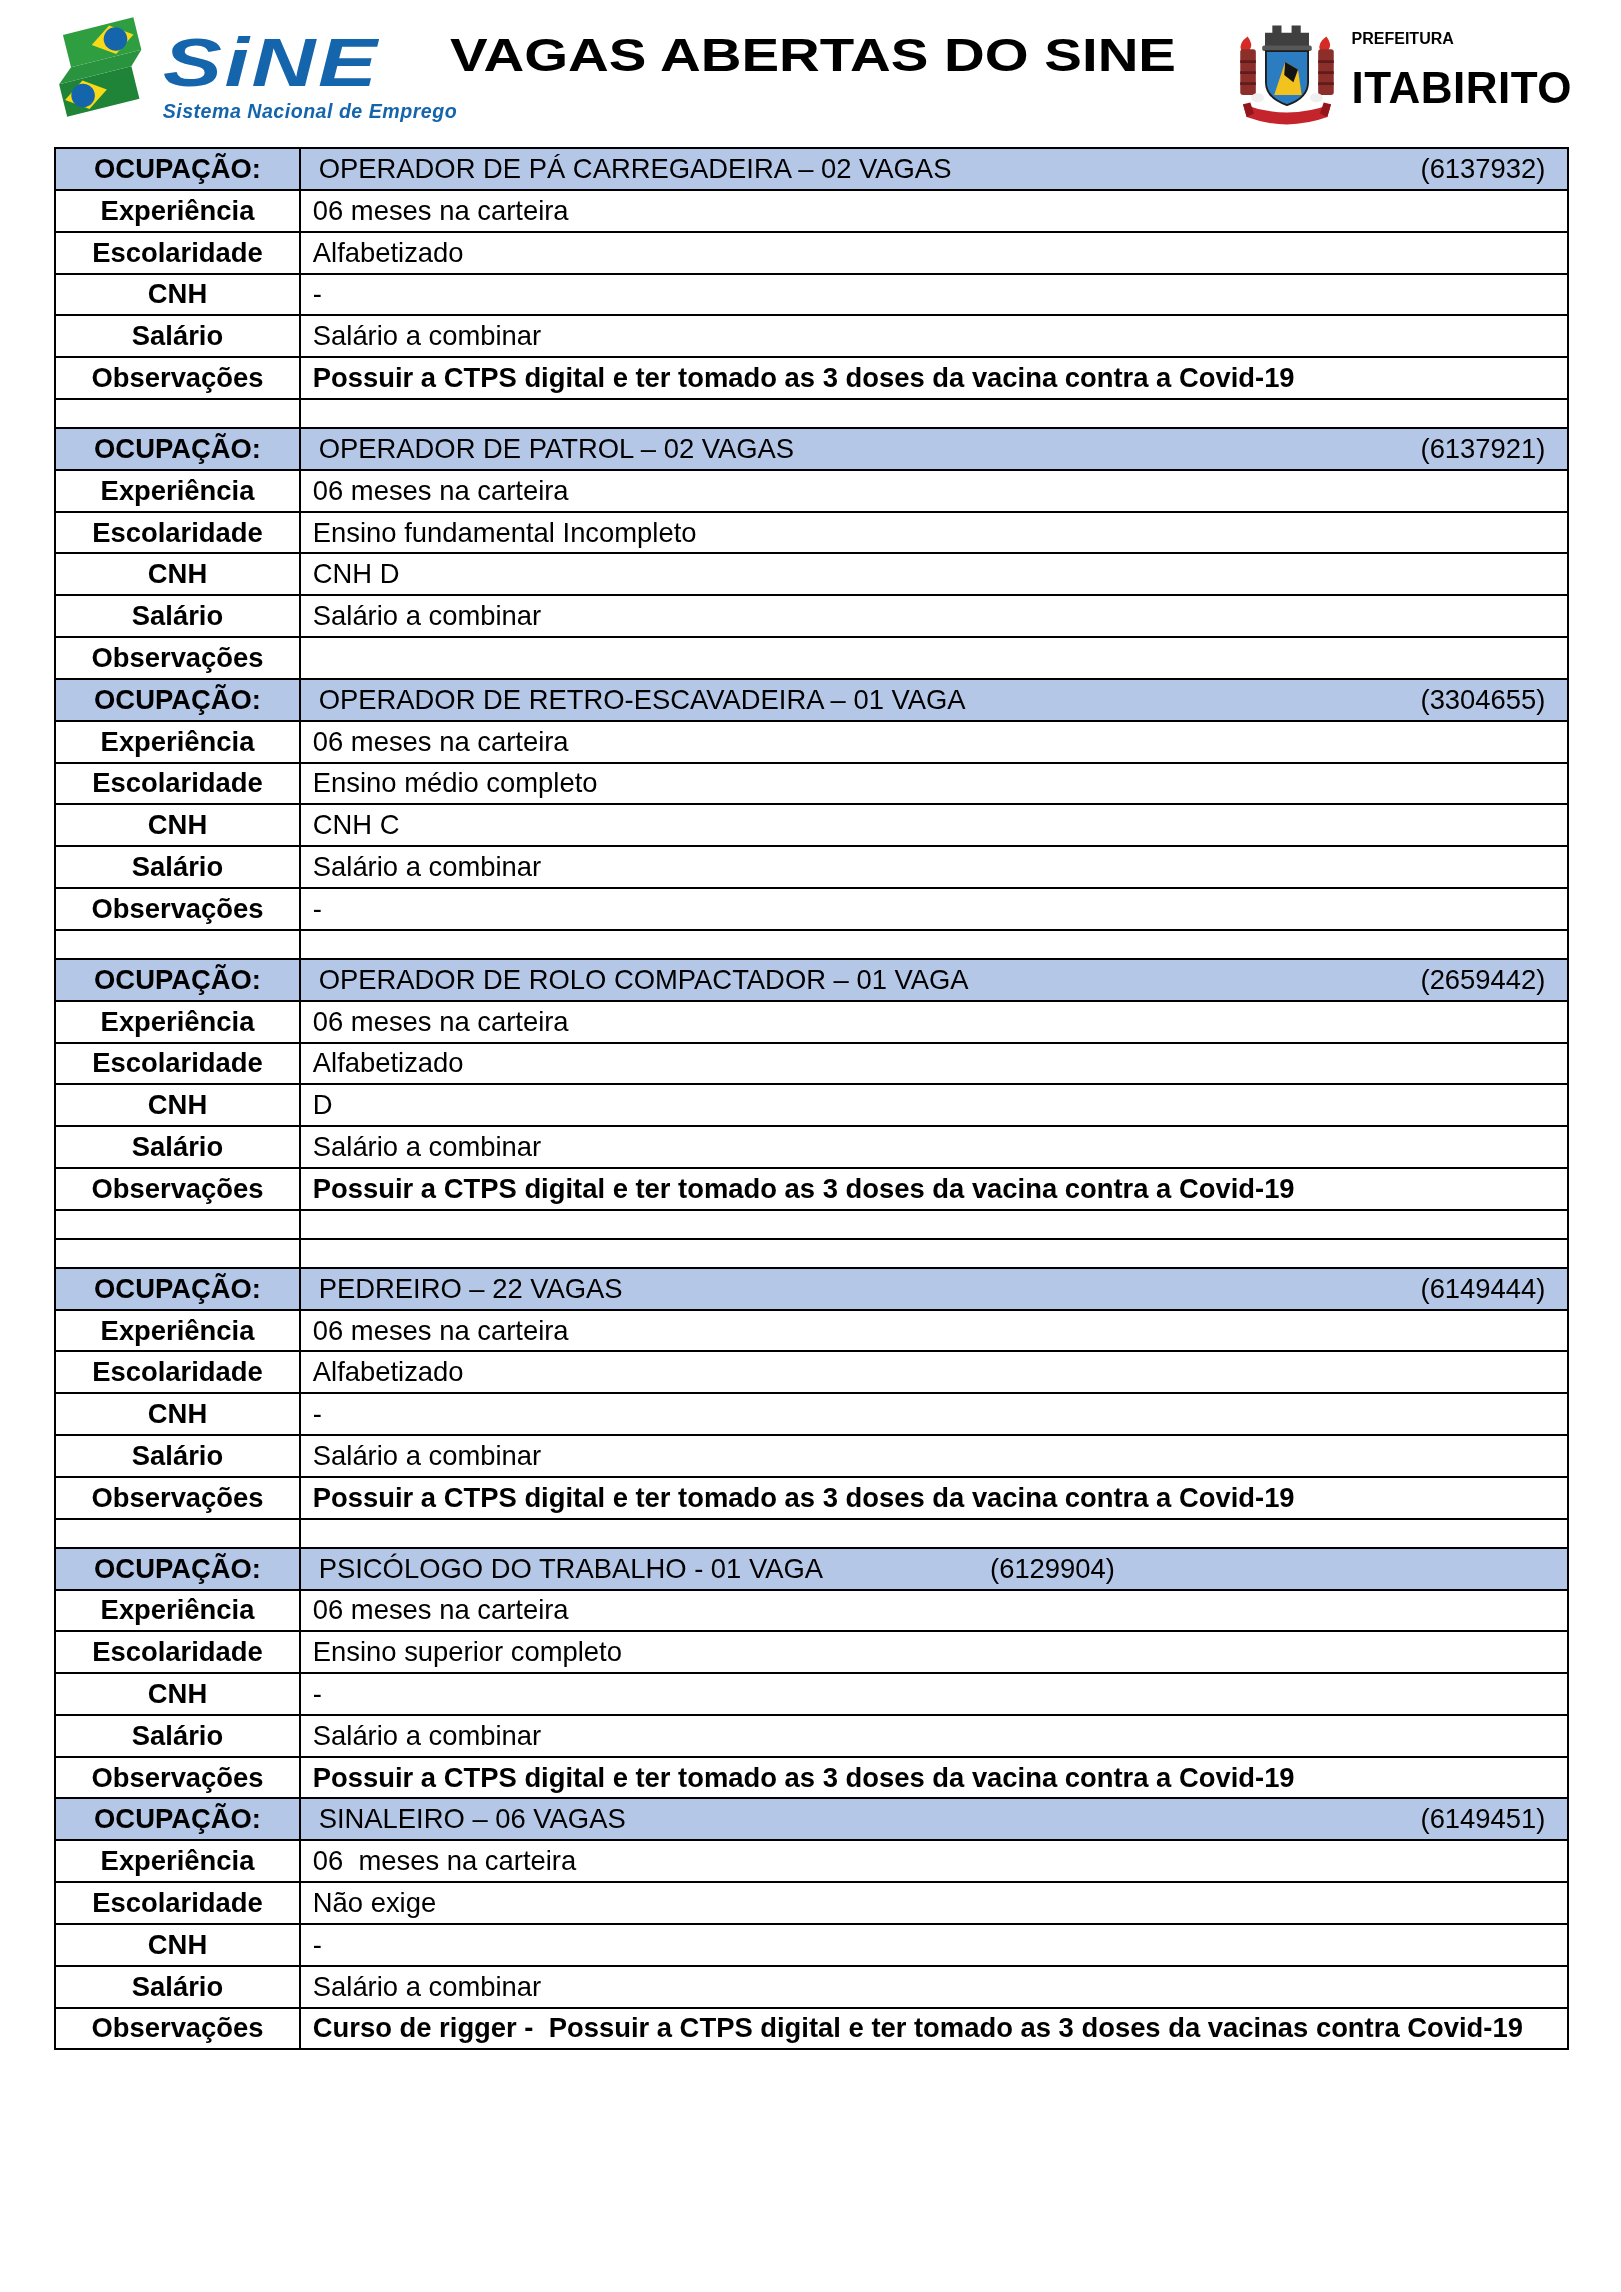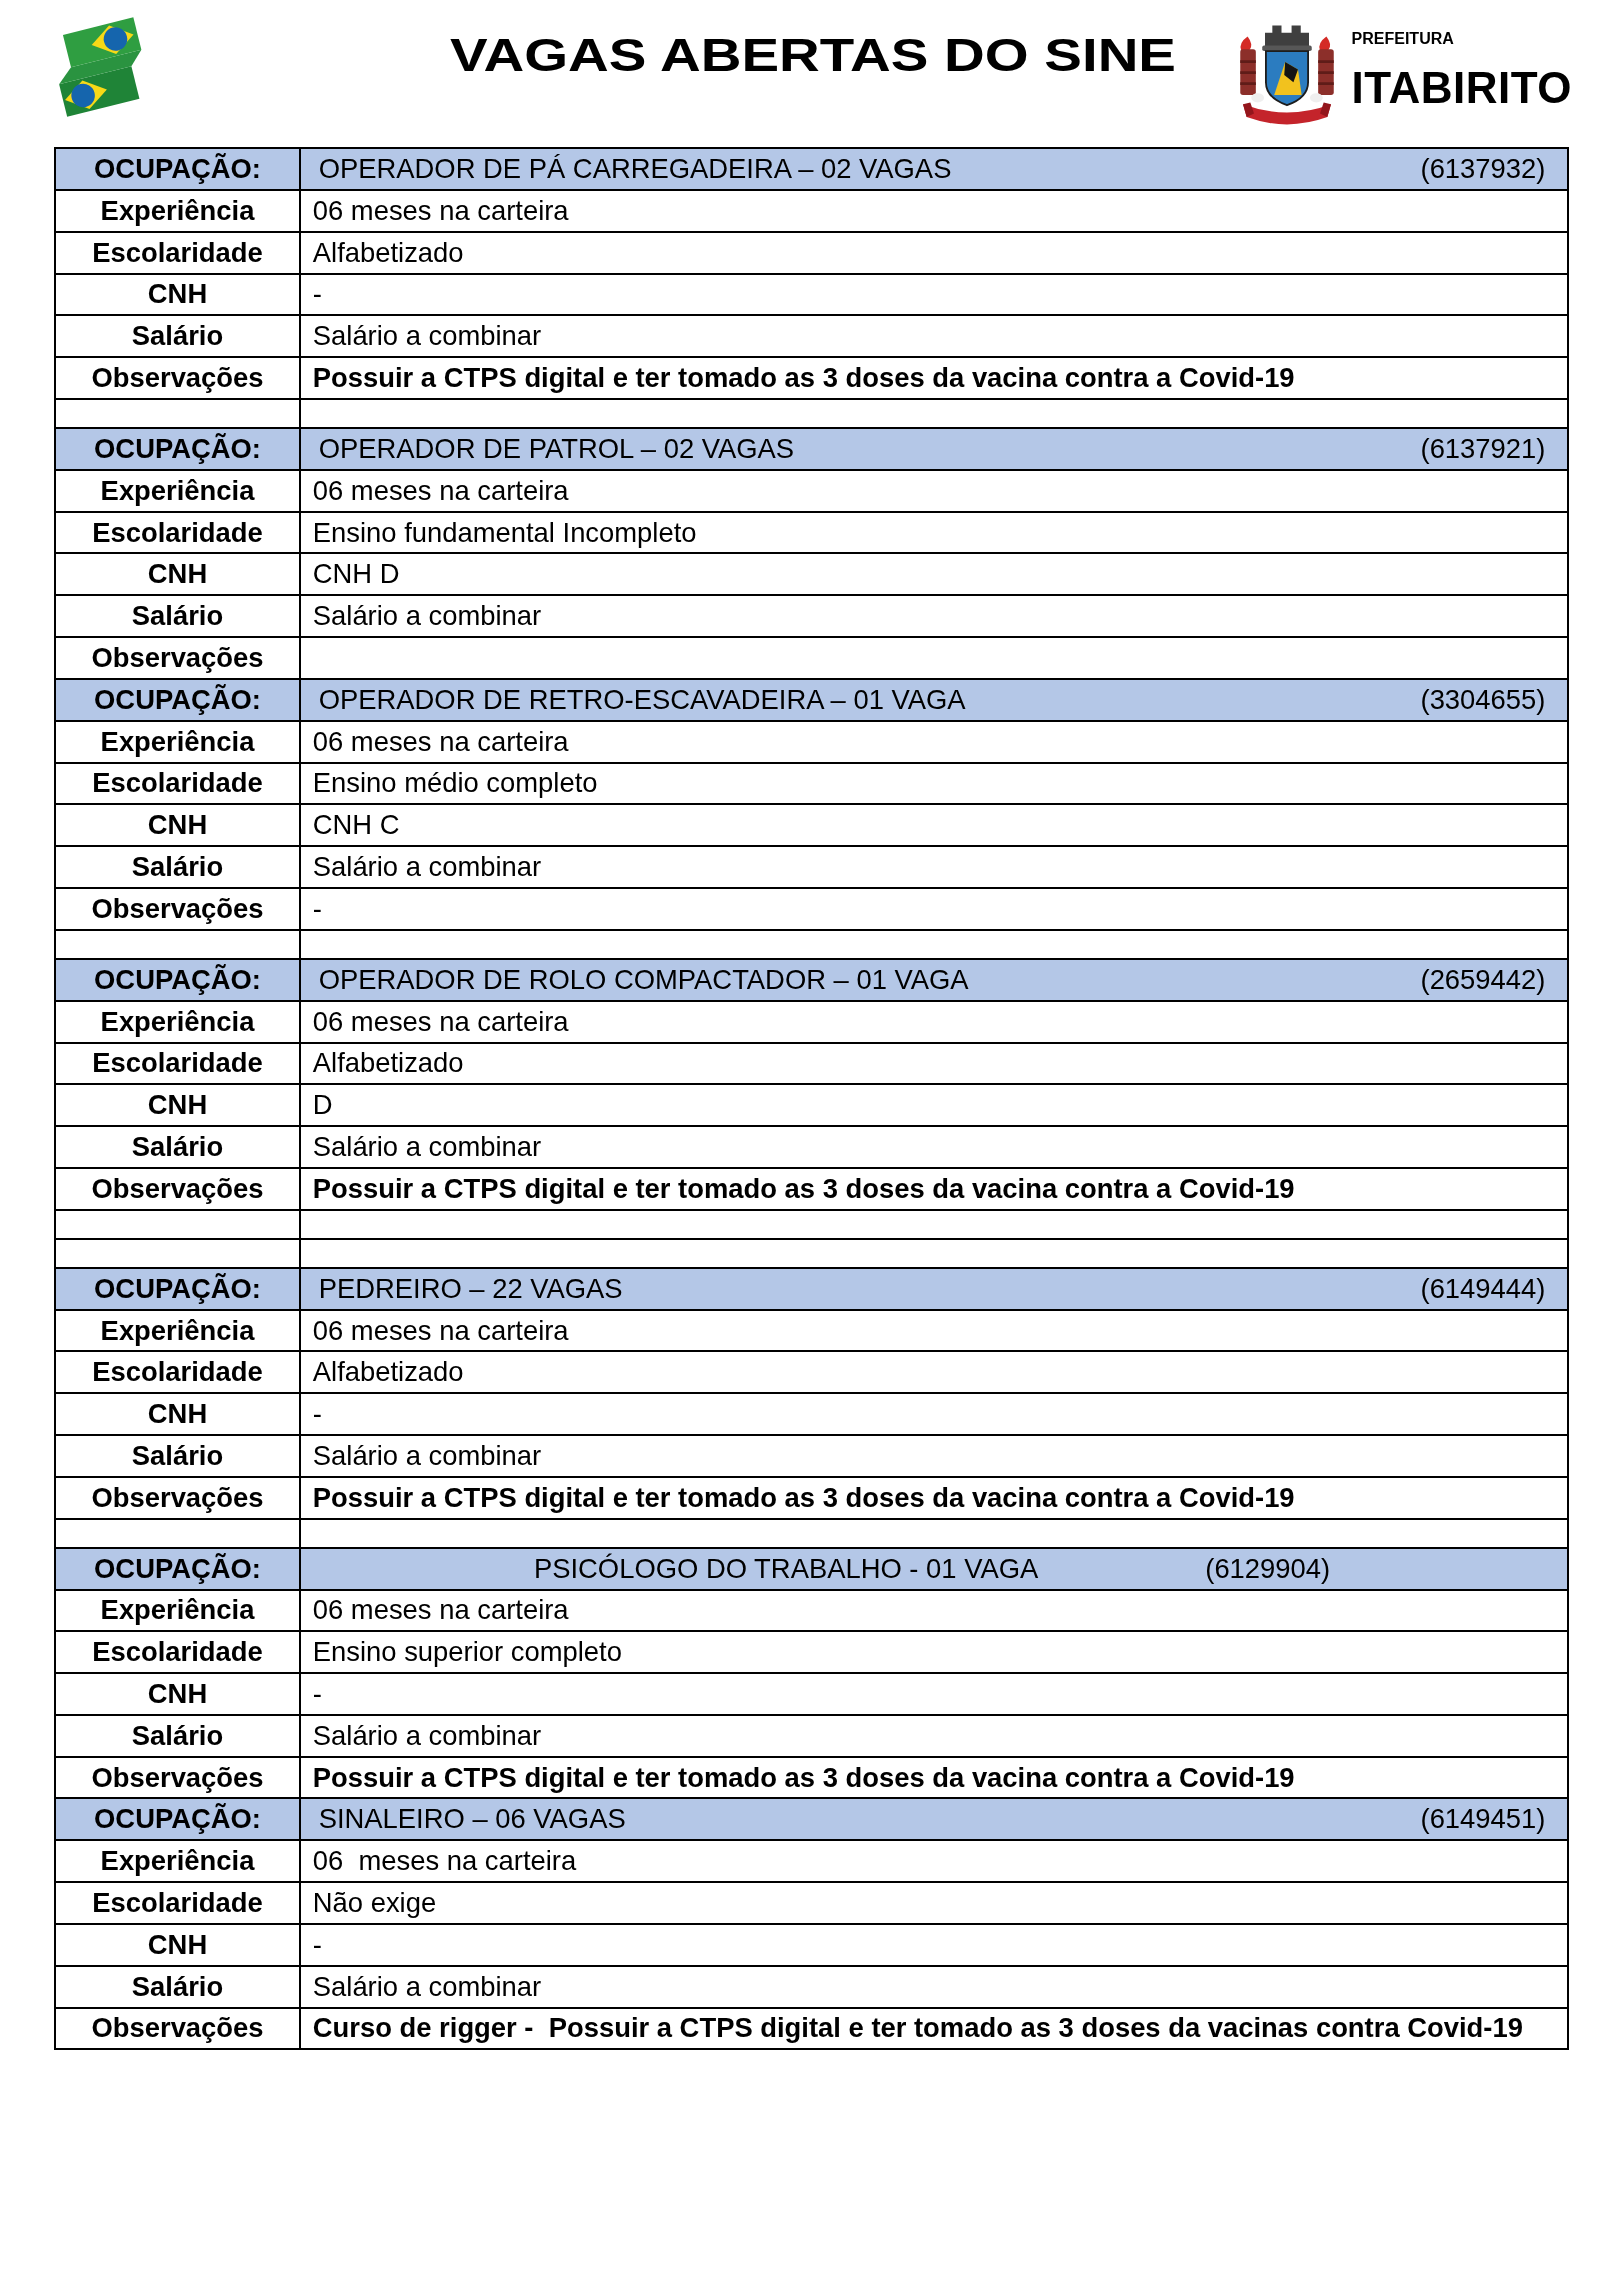--- a/index.html
+++ b/index.html
@@ -36,21 +36,21 @@
   }
   .vtable tr{height:29px;}
   .vtable col.c-label{width:245px;}
   .label{font-weight:bold;text-align:center;padding:3.9px 3.9px;}
   .value{text-align:left;padding-left:13.7px;}
   .occ-row td{background:#b4c7e7;}
   .occ-row{height:46px;}
   .occ-row .value{padding:4px;}
   .occ-flex{display:flex;align-items:center;padding:0 17.6px 0 13.7px;}
   .occ-flex.id-right{justify-content:space-between;}
-  .occ-flex.id-inline{justify-content:center;gap:167px;}
+  .occ-flex.id-inline{justify-content:flex-start;gap:167px;}
   .sep-row td{background:#fff;}
   .bold{font-weight:bold;border-radius:20px;}
 </style>
 </head>
 <body>
 
 <div class="header">
 
   <div class="sine-logo">
     <svg class="sine-mark" viewBox="0 0 100 110" xmlns="http://www.w3.org/2000/svg">
@@ -60,20 +60,24 @@
         <polygon points="7,77 29,62 51,77 29,92" fill="#f7d917"></polygon>
         <circle cx="26" cy="77" r="12" fill="#1565ad"></circle>
 
         <polygon points="21,46 95,46 81,60 5,60" fill="#2a9340"></polygon>
 
         <rect x="21" y="12" width="74" height="34" fill="#2f9e41"></rect>
         <polygon points="47,29 69,14 91,29 69,44" fill="#f7d917"></polygon>
         <circle cx="72" cy="29" r="12" fill="#1565ad"></circle>
       </g>
     </svg>
+    <div class="sine-textcol">
+      <div class="sine-name">SiNE</div>
+      <div class="sine-sub">Sistema Nacional de Emprego</div>
+    </div>
   </div>
 
   <div class="main-title">VAGAS ABERTAS DO SINE</div>
 
   <div class="itabirito-logo">
     <svg class="crest" viewBox="0 0 120 130" xmlns="http://www.w3.org/2000/svg">
 
       <path d="M36,42 L36,26 L44,26 L44,18 L54,18 L54,26 L65,26 L65,18 L75,18 L75,26 L84,26 L84,42 Z" fill="#3f3f3f"></path>
       <rect x="33" y="40" width="54" height="6" rx="2" fill="#575757"></rect>
 

